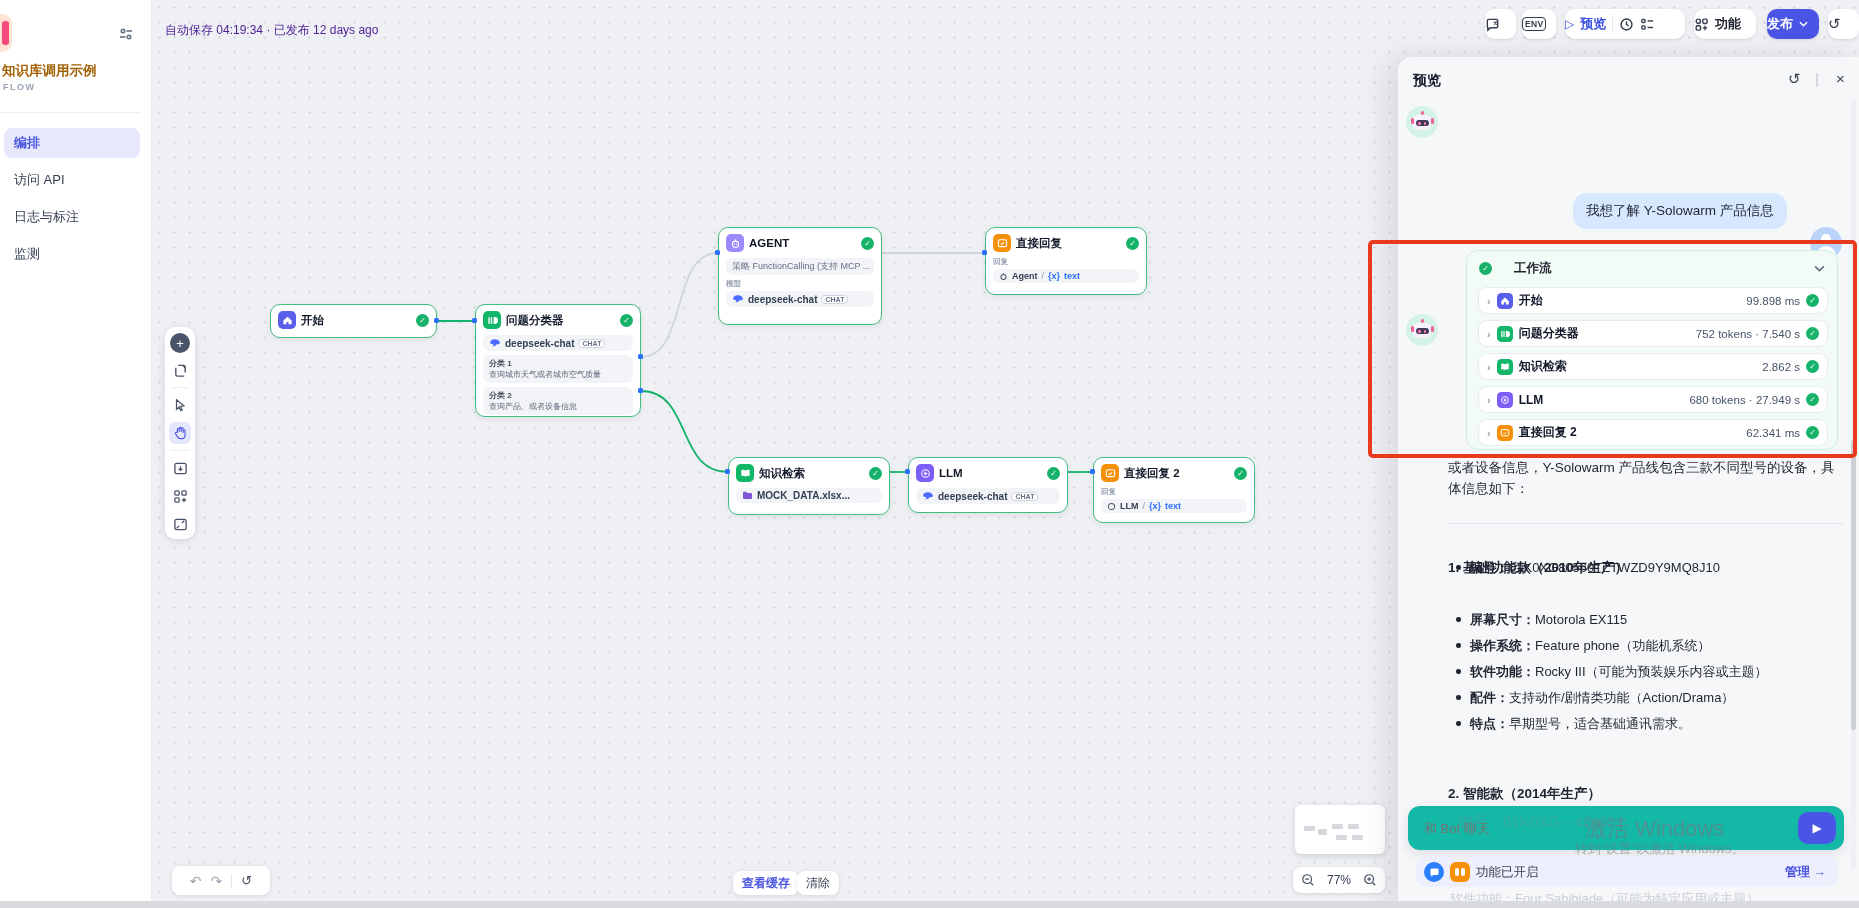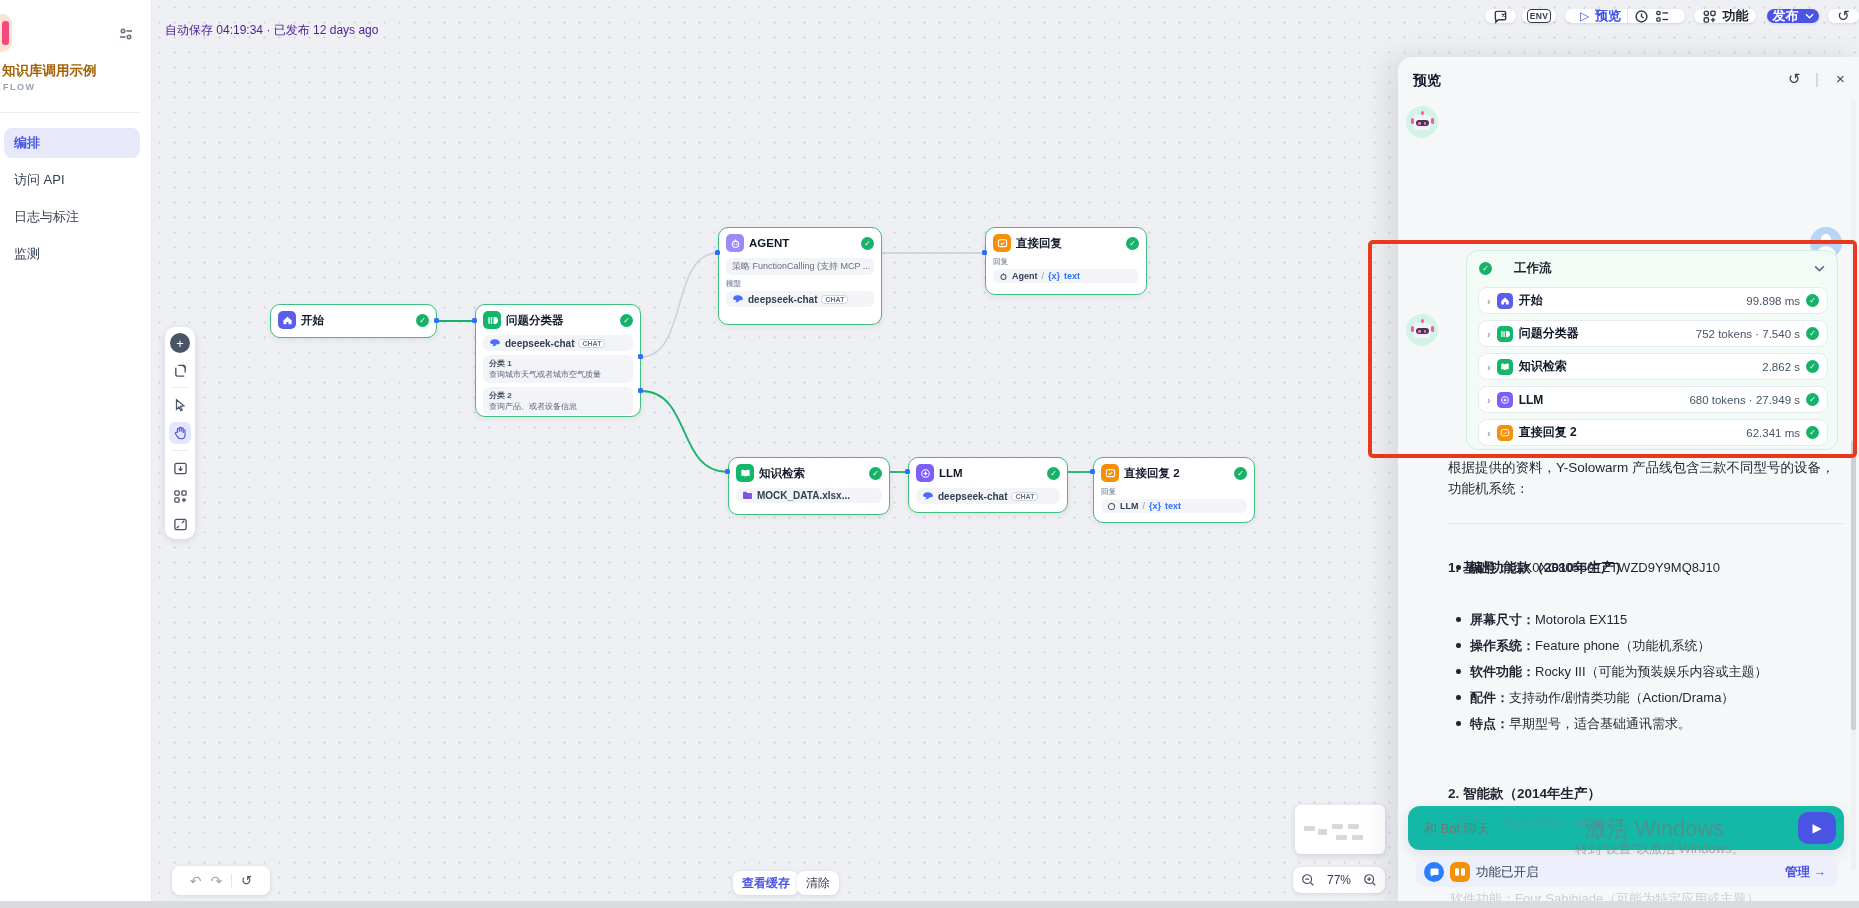--- a/index.html
+++ b/index.html
@@ -19,22 +19,22 @@
   .sidebar-title { left:2px; top:62px; font-size:13.5px; font-weight:700; color:#a16207; white-space:nowrap;text-align:center; }
   .sidebar-sub { left:3px; top:82px; font-size:9px; letter-spacing:1.5px; color:#98a2b3; font-weight:600; }
   .sidebar-divider { left:0; top:112px; width:140px; height:1px; background:#eceef2; }
   .menu-item { left:4px; width:136px; height:30px; border-radius:8px; display:flex; align-items:center; padding-left:10px;
     font-size:13px; color:#354052; cursor:pointer; }
   .menu-item.active { background:#e7e9fb; color:#4b55e0; font-weight:600; }
   .sliders-icon { left:118px; top:26px; color:#667085; }
 
   
   .autosave { left:165px; top:22px; font-size:12px; color:#4c1d95; z-index:7; }
-  .tb-btn { height:14px; background:#fff; border-radius:9px; box-shadow:0 1px 3px rgba(16,24,40,.12); display:flex;
-    align-items:center; justify-content:center; gap:6px; z-index:7; cursor:pointer; color:#333b4d; }
+  .tb-btn { height:30px; background:#fff; border-radius:9px; box-shadow:0 1px 3px rgba(16,24,40,.12); display:flex;
+    align-items:center; gap:6px; z-index:7; cursor:pointer; color:#333b4d; }
   .env-text { font-size:8.5px; font-weight:800; letter-spacing:.3px; border:1.4px solid #333b4d; border-radius:4px; padding:1px 2px; }
   .grp-divider { width:1px; height:14px; background:#e4e7ec; }
   .play-glyph { color:#3c50e0; font-size:12px; }
   .preview-btn-label { color:#3c50e0; font-size:13px; font-weight:600; }
   .label-dark { font-size:13px; font-weight:600; color:#1f2430; }
   .publish-btn { background:#4b55e5; color:#fff; }
   .publish-label { font-size:13px; font-weight:600; color:#fff; }
   .icon-btn-glyph { font-size:15px; color:#333b4d; }
 
   
@@ -478,20 +478,21 @@
   <div class="abs avatar-bot" style="left:8px;top:49px">
     <div class="bot-antenna"></div>
       <div class="bot-head"></div>
       <div class="bot-visor"></div>
     <div class="bot-eye" style="left:12px"></div>
       <div class="bot-eye" style="left:17.5px"></div>
     <div class="bot-ear" style="left:4.5px"></div>
       <div class="bot-ear" style="left:24.5px"></div>
   </div>
 
+  <div class="abs bubble-user" style="left:175px;top:136px">我想了解 Y-Solowarm 产品信息</div>
   <div class="abs avatar-user" style="left:412px;top:138px">
     <div class="user-head"></div>
       <div class="user-body"></div>
   </div>
 
   <div class="abs avatar-bot" style="left:8px;top:193px">
     <div class="bot-antenna"></div>
       <div class="bot-head"></div>
       <div class="bot-visor"></div>
     <div class="bot-eye" style="left:12px"></div>
@@ -562,21 +563,21 @@
             <rect x="2" y="2.5" width="12" height="10" rx="2.5" fill="none" stroke="#fff" stroke-width="1.6"></rect>
             <path d="M5.5 7.8 L7.2 9.5 L10.5 6" stroke="#fff" stroke-width="1.5" fill="none"></path>
           </svg>
         </div>
       <span class="wf-label">直接回复 2</span>
       <span class="wf-meta">62.341 ms</span>
       <div class="check sm">✓</div>
     </div>
   </div>
 
-  <div class="abs answer">根据提供的资料，Y-Solowarm 产品线包含三款不同型号的设备，功能机系统：</div>
+  <div class="abs answer">或者设备信息，Y-Solowarm 产品线包含三款不同型号的设备，具体信息如下：</div>
   <div class="abs ans-divider"></div>
   <div class="ans-h" style="top:502px">1. 基础功能款（2010年生产）</div>
   <div class="bullet" style="top:502px"><b>编号：</b><span>01K0XG80560TZTWZD9Y9MQ8J10</span></div>
   <div class="bullet" style="top:554px"><b>屏幕尺寸：</b><span>Motorola EX115</span></div>
   <div class="bullet" style="top:580px"><b>操作系统：</b><span>Feature phone（功能机系统）</span></div>
   <div class="bullet" style="top:606px"><b>软件功能：</b><span>Rocky III（可能为预装娱乐内容或主题）</span></div>
   <div class="bullet" style="top:632px"><b>配件：</b><span>支持动作/剧情类功能（Action/Drama）</span></div>
   <div class="bullet" style="top:658px"><b>特点：</b><span>早期型号，适合基础通讯需求。</span></div>
   <div class="ans-h" style="top:728px">2. 智能款（2014年生产）</div>
 

